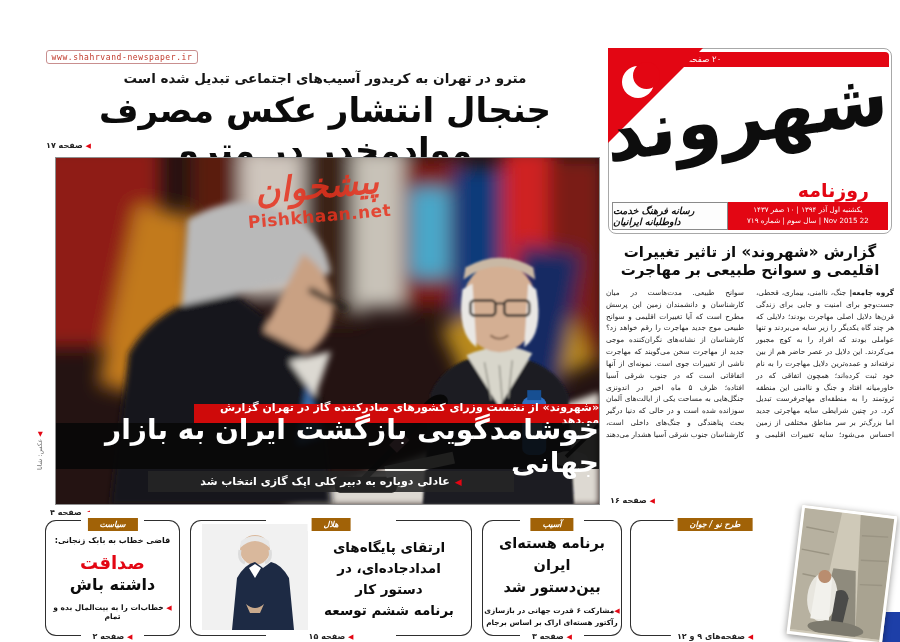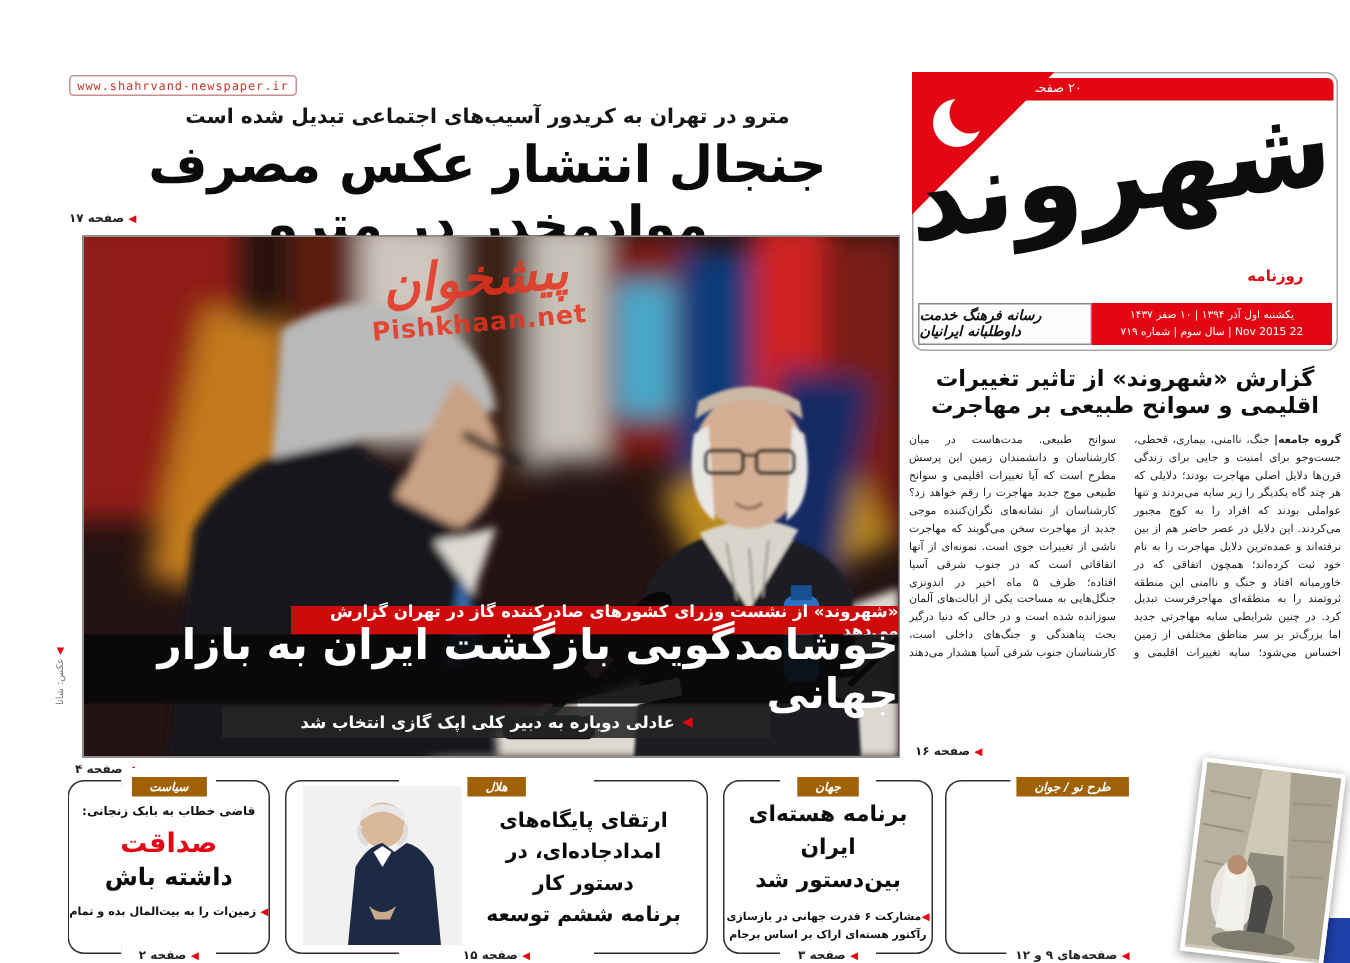--- a/index.html
+++ b/index.html
@@ -36,21 +36,21 @@
   }
   .mh-band { position:absolute; top:3px; left:2px; right:2px; height:15px; background:#e30613; border-radius:4px 4px 0 0; }
   .mh-band span { position:absolute; left:32px; top:1.5px; color:#fff; font-size:8.5px; direction:rtl; }
   .mh-tri { position:absolute; top:-1px; left:-1px; width:0; height:0;
     border-top:95px solid #e30613; border-right:95px solid transparent; }
   .cres-a { position:absolute; left:13px; top:17px; width:32px; height:32px; border-radius:50%; background:#fff; }
   .cres-b { position:absolute; left:24px; top:13px; width:27px; height:27px; border-radius:50%; background:#e30613; }
   .mh-title { position:absolute; right:2px; top:30px; width:100%; text-align:center;
     font-size:74px; font-weight:900; color:#0d0d0d; letter-spacing:-3px;
     transform:rotate(-8deg) skewX(-4deg); line-height:1; }
-  .mh-type { position:absolute; right:22px; top:130px; color:#e30613; font-size:10px; font-weight:bold; }
+  .mh-type { position:absolute; right:22px; top:130px; color:#e30613; font-size:19px; font-weight:bold; }
   .mh-strip { position:absolute; left:3px; right:3px; bottom:3px; height:28px; display:flex; direction:ltr; }
   .mh-slogan { width:42%; border:1px solid #8a8a8a; background:#fdfdfd;
     display:flex; align-items:center; justify-content:center;
     font-size:9.5px; font-weight:bold; font-style:italic; color:#111; }
   .mh-dates { width:58%; background:#e30613; color:#fff; font-size:7.1px; line-height:1.6;
     text-align:center; padding-top:2px; white-space:pre-line; direction:rtl; }
 
   
   .lead { left:606px; top:243px; width:288px; }
   .lead .kicker { text-align:center; font-size:15px; font-weight:bold; color:#0d0d0d; }
@@ -239,21 +239,21 @@
 <div class="abs pageref ref4"><span class="mk">◀</span> <span>صفحه ۴</span></div>
 <div class="abs ph-credit"><span class="mk">◀</span> <span>عکس: شانا</span></div>
 
 <div class="module m-pol">
   <div class="br l"></div>
   <div class="br r"></div>
   <div class="tab"><span>سیاست</span></div>
   <div class="kick">قاضی خطاب به بابک زنجانی:</div>
   <div class="h-red">صداقت</div>
   <div class="h-blk">داشته باش</div>
-  <div class="sub"><span class="mk">◀</span> <span>زمین‌ات را به بیت‌المال بده و تمام</span></div>
+  <div class="sub"><span class="mk">◀</span> <span>خطاب‌ات را به بیت‌المال بده و تمام</span></div>
   <div class="foot pageref"><span class="mk">◀</span> <span>صفحه ۲</span></div>
 </div>
 
 <div class="module m-hel">
   <div class="br l"></div>
   <div class="br r"></div>
   <div class="tab"><span>هلال</span></div>
   <div class="pic">
     <svg viewBox="0 0 106 106">
       <rect width="106" height="106" fill="#f1f1f1"></rect>
@@ -269,21 +269,21 @@
     <div class="head">ارتقای پایگاه‌های
 امدادجاده‌ای، در دستور کار
 برنامه ششم توسعه</div>
   </div>
   <div class="foot pageref"><span class="mk">◀</span> <span>صفحه ۱۵</span></div>
 </div>
 
 <div class="module m-jah">
   <div class="br l"></div>
   <div class="br r"></div>
-  <div class="tab"><span>جهان</span></div>
+  <div class="tab"><span>آسیب</span></div>
   <div class="head">برنامه هسته‌ای
 ایران
 بین‌دستور شد</div>
   <div class="sub"><span class="mk">◀</span><span>مشارکت ۶ قدرت جهانی در بازسازی
 رآکتور هسته‌ای اراک بر اساس برجام</span></div>
   <div class="foot pageref"><span class="mk">◀</span> <span>صفحه ۳</span></div>
 </div>
 
 <div class="module m-trh">
   <div class="br l"></div>

